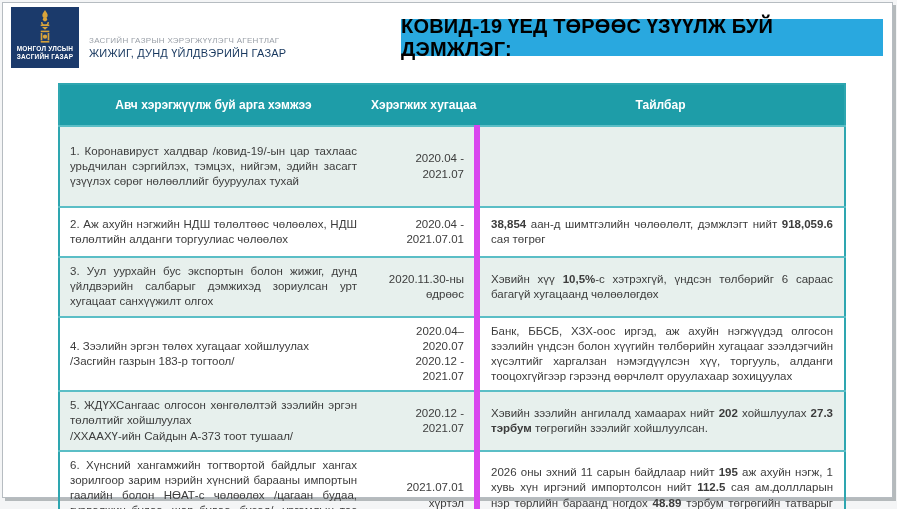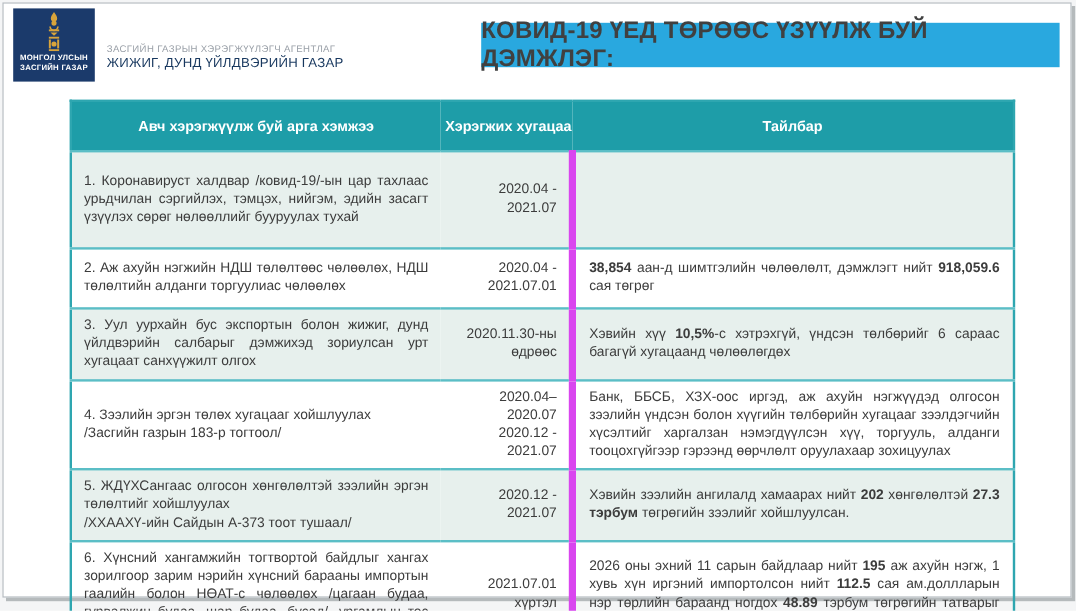--- a/index.html
+++ b/index.html
@@ -23,21 +23,21 @@
   .logo-emblem{flex:0 0 auto;margin-bottom:2px;}
   .logo-text{
     color:#ffffff;font-size:6.5px;line-height:8px;font-weight:bold;
     text-align:center;letter-spacing:.2px;white-space:pre-line;
   }
   .agency{position:absolute;left:86px;top:33px;}
   .agency-super{font-size:8px;color:#9aa0a8;letter-spacing:.3px;}
   .agency-name{font-size:11px;font-weight:normal;color:#17375e;letter-spacing:.2px;margin-top:2px;}
   .banner{
     position:absolute;left:398px;top:16px;width:482px;height:37px;
-    background:#29a8df;color:#404040;font-weight:bold;font-size:20px;
+    background:#29a8df;color:#000000;font-weight:bold;font-size:20px;
     display:flex;align-items:center;justify-content:center;letter-spacing:.2px;
   }
   
   table.support{
     position:absolute;left:55px;top:80px;width:786px;
     border-collapse:collapse;table-layout:fixed;
     border:2px solid #2ea6b0;
   }
   col.c1{width:308px;} col.c2{width:110px;} col.c3{width:368px;}
   th{
@@ -131,21 +131,21 @@
           </td>
           <td class="period">2020.04– 2020.07<br>2020.12 - 2021.07</td>
           <td class="note"><span>Банк, ББСБ, ХЗХ-оос иргэд, аж ахуйн нэгжүүдэд олгосон зээлийн үндсэн болон хүүгийн төлбөрийн хугацааг зээлдэгчийн хүсэлтийг харгалзан нэмэгдүүлсэн хүү, торгууль, алданги тооцохгүйгээр гэрээнд өөрчлөлт оруулахаар зохицуулах</span></td>
         </tr>
         <tr class="shaded" style="height: 50px;">
           <td class="measure">
             <span class="line">5. ЖДҮХСангаас олгосон хөнгөлөлтэй зээлийн эргэн төлөлтийг хойшлуулах</span>
             <span class="line">/ХХААХҮ-ийн Сайдын  А-373 тоот тушаал/</span>
           </td>
           <td class="period">2020.12 - 2021.07</td>
-          <td class="note"><span>Хэвийн зээлийн ангилалд хамаарах нийт </span><span class="b">202</span><span> хөнгөлөлтэй </span><span class="b">27.3 тэрбум</span><span> төгрөгийн зээлийг хойшлуулсан.</span></td>
+          <td class="note"><span>Хэвийн зээлийн ангилалд хамаарах нийт </span><span class="b">202</span><span> хойшлуулах </span><span class="b">27.3 тэрбум</span><span> төгрөгийн зээлийг хойшлуулсан.</span></td>
         </tr>
         <tr style="height: 58px;">
           <td class="measure">
             <span class="line">6. Хүнсний хангамжийн тогтвортой байдлыг хангах зорилгоор зарим нэрийн хүнсний барааны импортын гаалийн болон НӨАТ-с чөлөөлөх /цагаан будаа, гурвалжин будаа, шар будаа, бусад/, ургамлын тос г.м/</span>
           </td>
           <td class="period">2021.07.01 хүртэл</td>
           <td class="note"><span>2026 оны эхний 11 сарын байдлаар  нийт </span><span class="b">195</span><span> аж ахуйн нэгж, 1 хувь хүн иргэний импортолсон нийт </span><span class="b">112.5</span><span> сая ам.доллларын нэр төрлийн бараанд ногдох </span><span class="b">48.89</span><span> тэрбум төгрөгийн татварыг чөлөөлсөн байна.</span></td>
         </tr>
       </tbody>
   </table>

